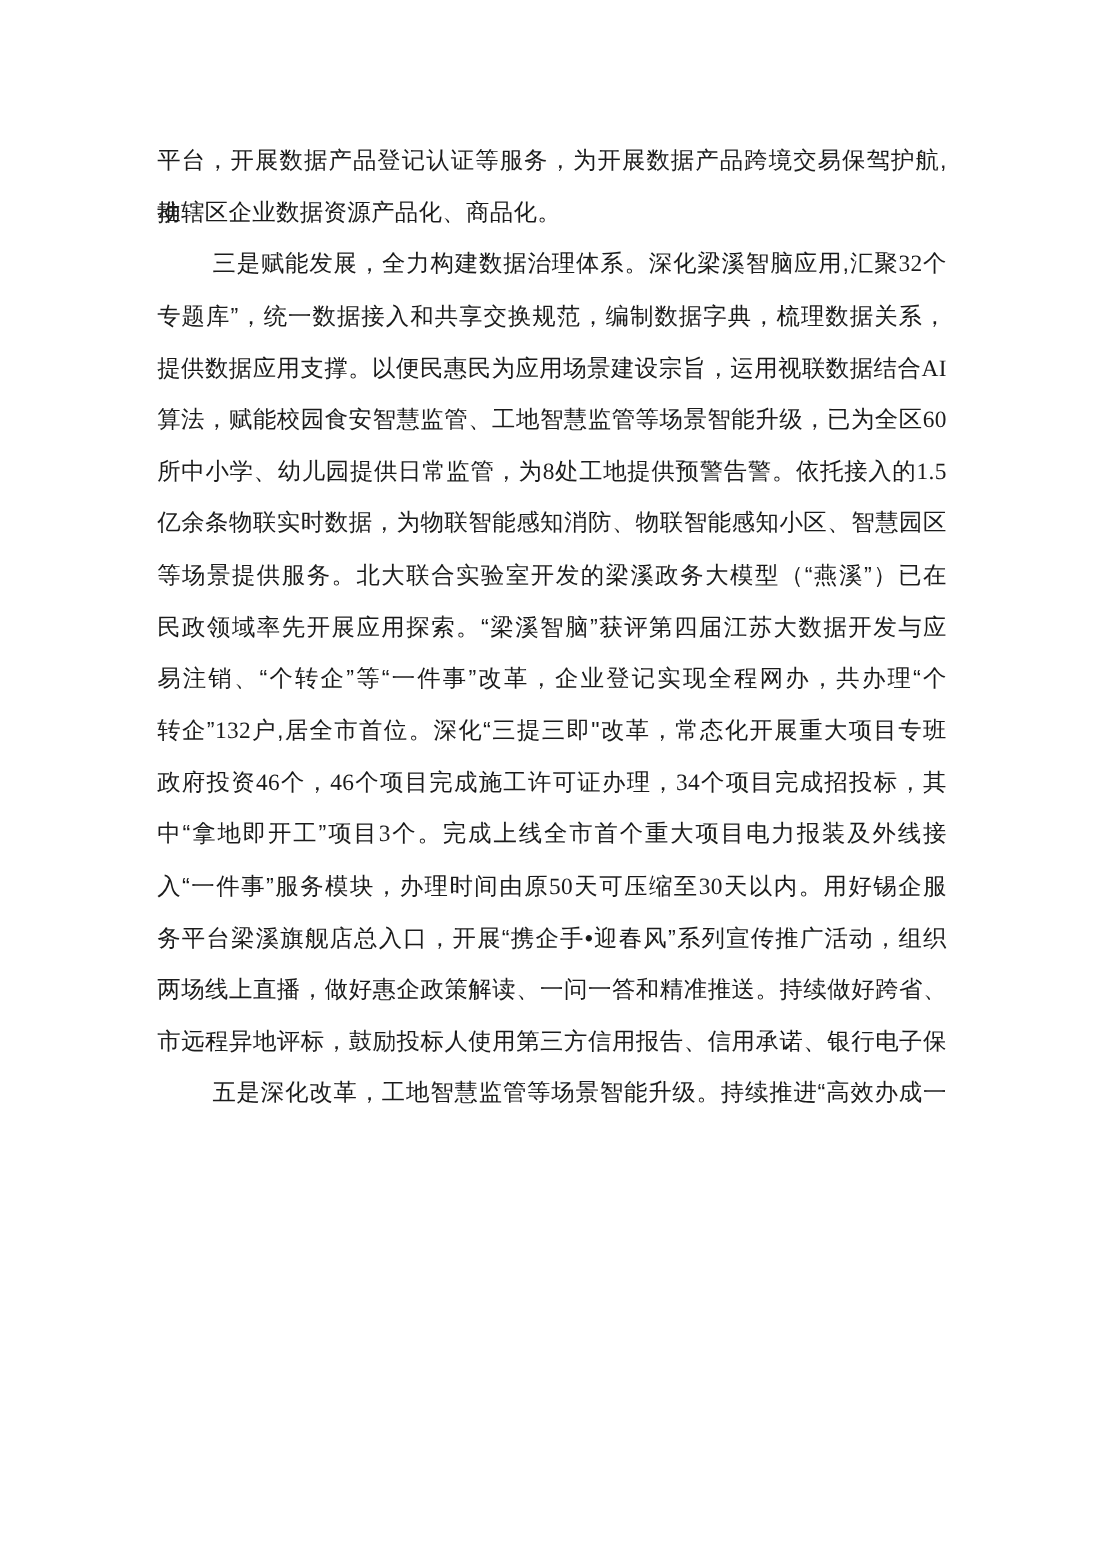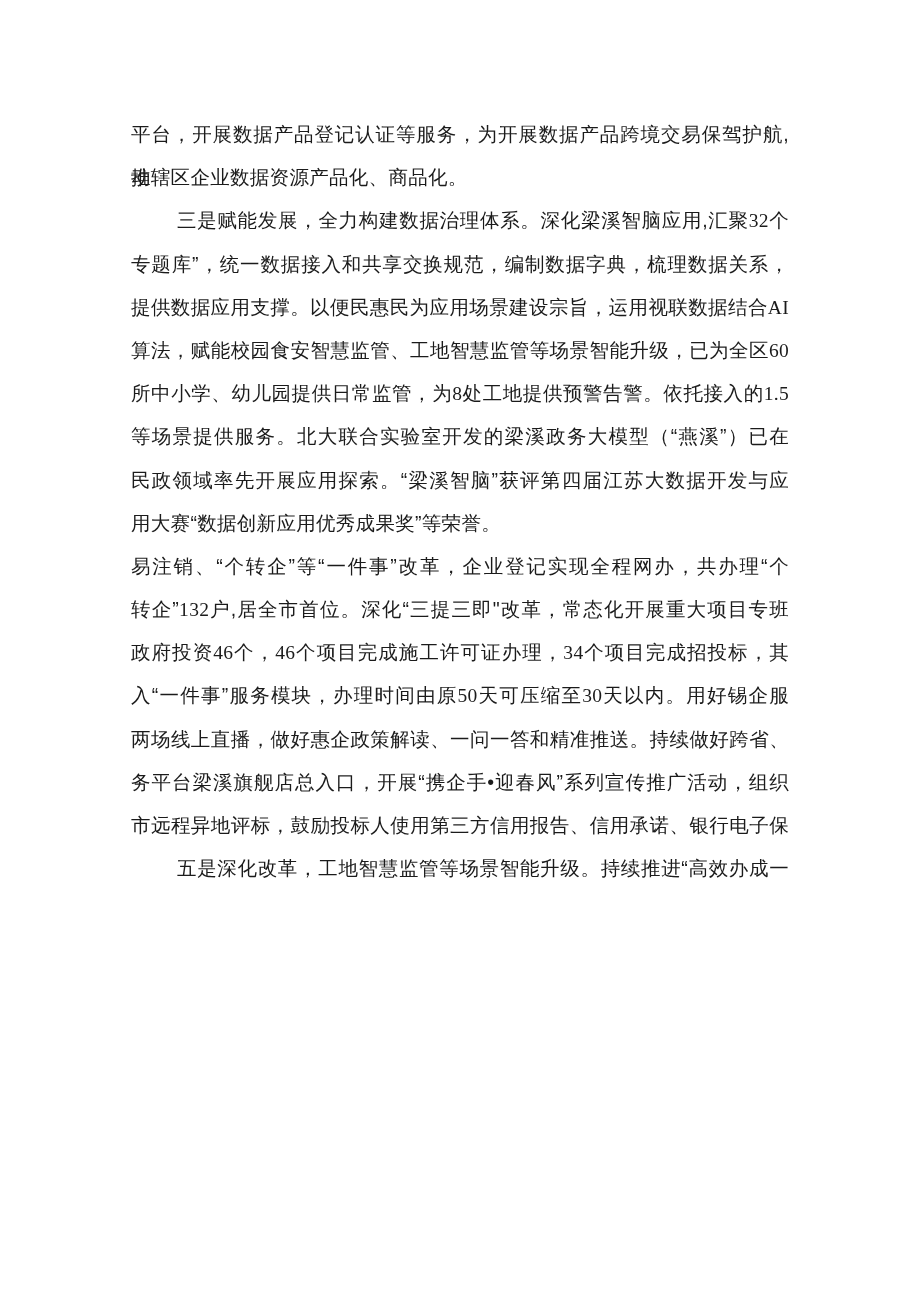--- a/index.html
+++ b/index.html
@@ -39,25 +39,26 @@
 
 <div class="page">
   <div class="body-text" style="color: rgb(27, 27, 27);">
       <div class="line just"><span>平台，开展数据产品登记认证等服务，为开展数据产品跨境交易保驾护航,推</span></div>
       <div class="line"><span>动辖区企业数据资源产品化、商品化。</span></div>
       <div class="line just ind"><span>三是赋能发展，全力构建数据治理体系。深化梁溪智脑应用,汇聚</span><span class="num">32</span><span>个</span></div>
       <div class="line just"><span>专题库”，统一数据接入和共享交换规范，编制数据字典，梳理数据关系，</span></div>
       <div class="line just"><span>提供数据应用支撑。以便民惠民为应用场景建设宗旨，运用视联数据结合</span><span class="num">AI</span></div>
       <div class="line just"><span>算法，赋能校园食安智慧监管、工地智慧监管等场景智能升级，已为全区</span><span class="num">60</span></div>
       <div class="line just"><span>所中小学、幼儿园提供日常监管，为</span><span class="num">8</span><span>处工地提供预警告警。依托接入的</span><span class="num">1.5</span></div>
+      <div class="line just"><span>亿余条物联实时数据，为物联智能感知消防、物联智能感知小区、智慧园区</span></div>
       <div class="line just"><span>等场景提供服务。北大联合实验室开发的梁溪政务大模型（“燕溪”）已在</span></div>
       <div class="line just"><span>民政领域率先开展应用探索。“梁溪智脑”获评第四届江苏大数据开发与应</span></div>
-      <div class="line"><span>用大赛“数据创新应用优秀成果奖”等荣誉。</span></div>
       <div class="line just"><span>易注销、“个转企”等“一件事”改革，企业登记实现全程网办，共办理“个</span></div>
       <div class="line just"><span>转企”</span><span class="num">132</span><span>户,居全市首位。深化“三提三即"改革，常态化开展重大项目专班</span></div>
       <div class="line just"><span>政府投资</span><span class="num">46</span><span>个，</span><span class="num">46</span><span>个项目完成施工许可证办理，</span><span class="num">34</span><span>个项目完成招投标，其</span></div>
+      <div class="line just"><span>中“拿地即开工”项目</span><span class="num">3</span><span>个。完成上线全市首个重大项目电力报装及外线接</span></div>
       <div class="line just"><span>入“一件事”服务模块，办理时间由原</span><span class="num">50</span><span>天可压缩至</span><span class="num">30</span><span>天以内。用好锡企服</span></div>
+      <div class="line just"><span>务平台梁溪旗舰店总入口，开展“携企手•迎春风”系列宣传推广活动，组织</span></div>
       <div class="line just"><span>两场线上直播，做好惠企政策解读、一问一答和精准推送。持续做好跨省、</span></div>
-      <div class="line just"><span>务平台梁溪旗舰店总入口，开展“携企手•迎春风”系列宣传推广活动，组织</span></div>
       <div class="line just"><span>市远程异地评标，鼓励投标人使用第三方信用报告、信用承诺、银行电子保</span></div>
       <div class="line just ind"><span>五是深化改革，工地智慧监管等场景智能升级。持续推进“高效办成一</span></div>
     </div>
 </div>
 
 </body></html>

